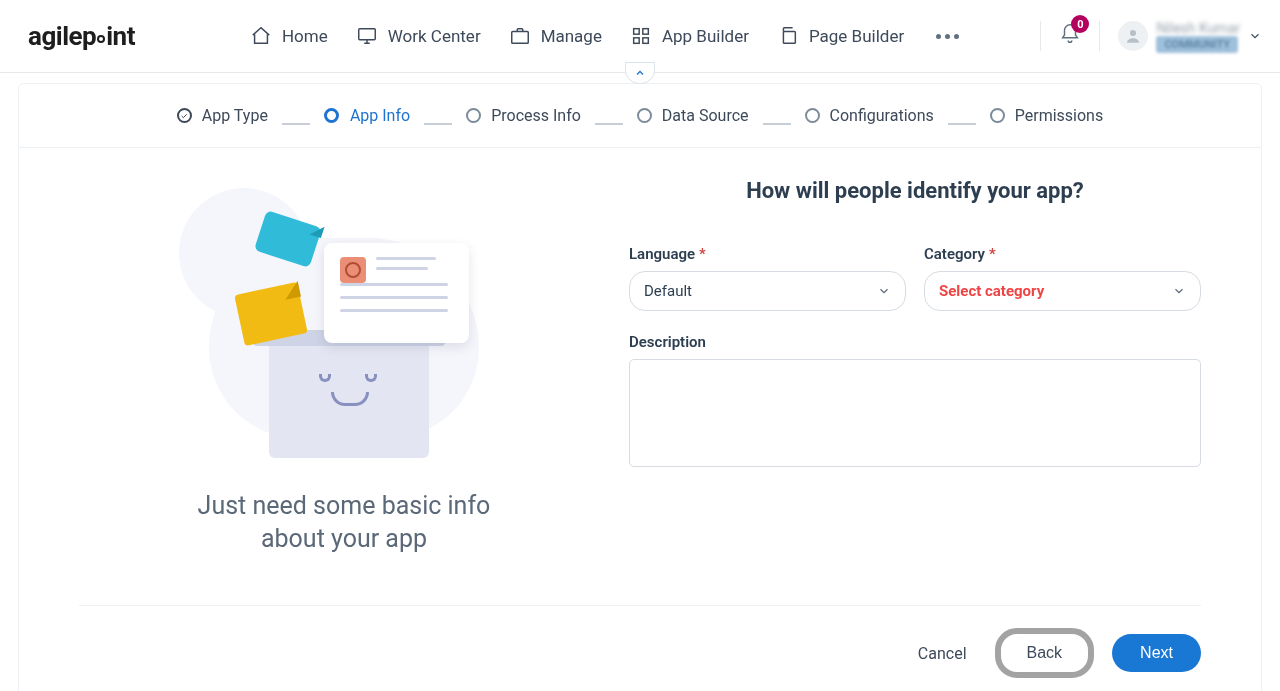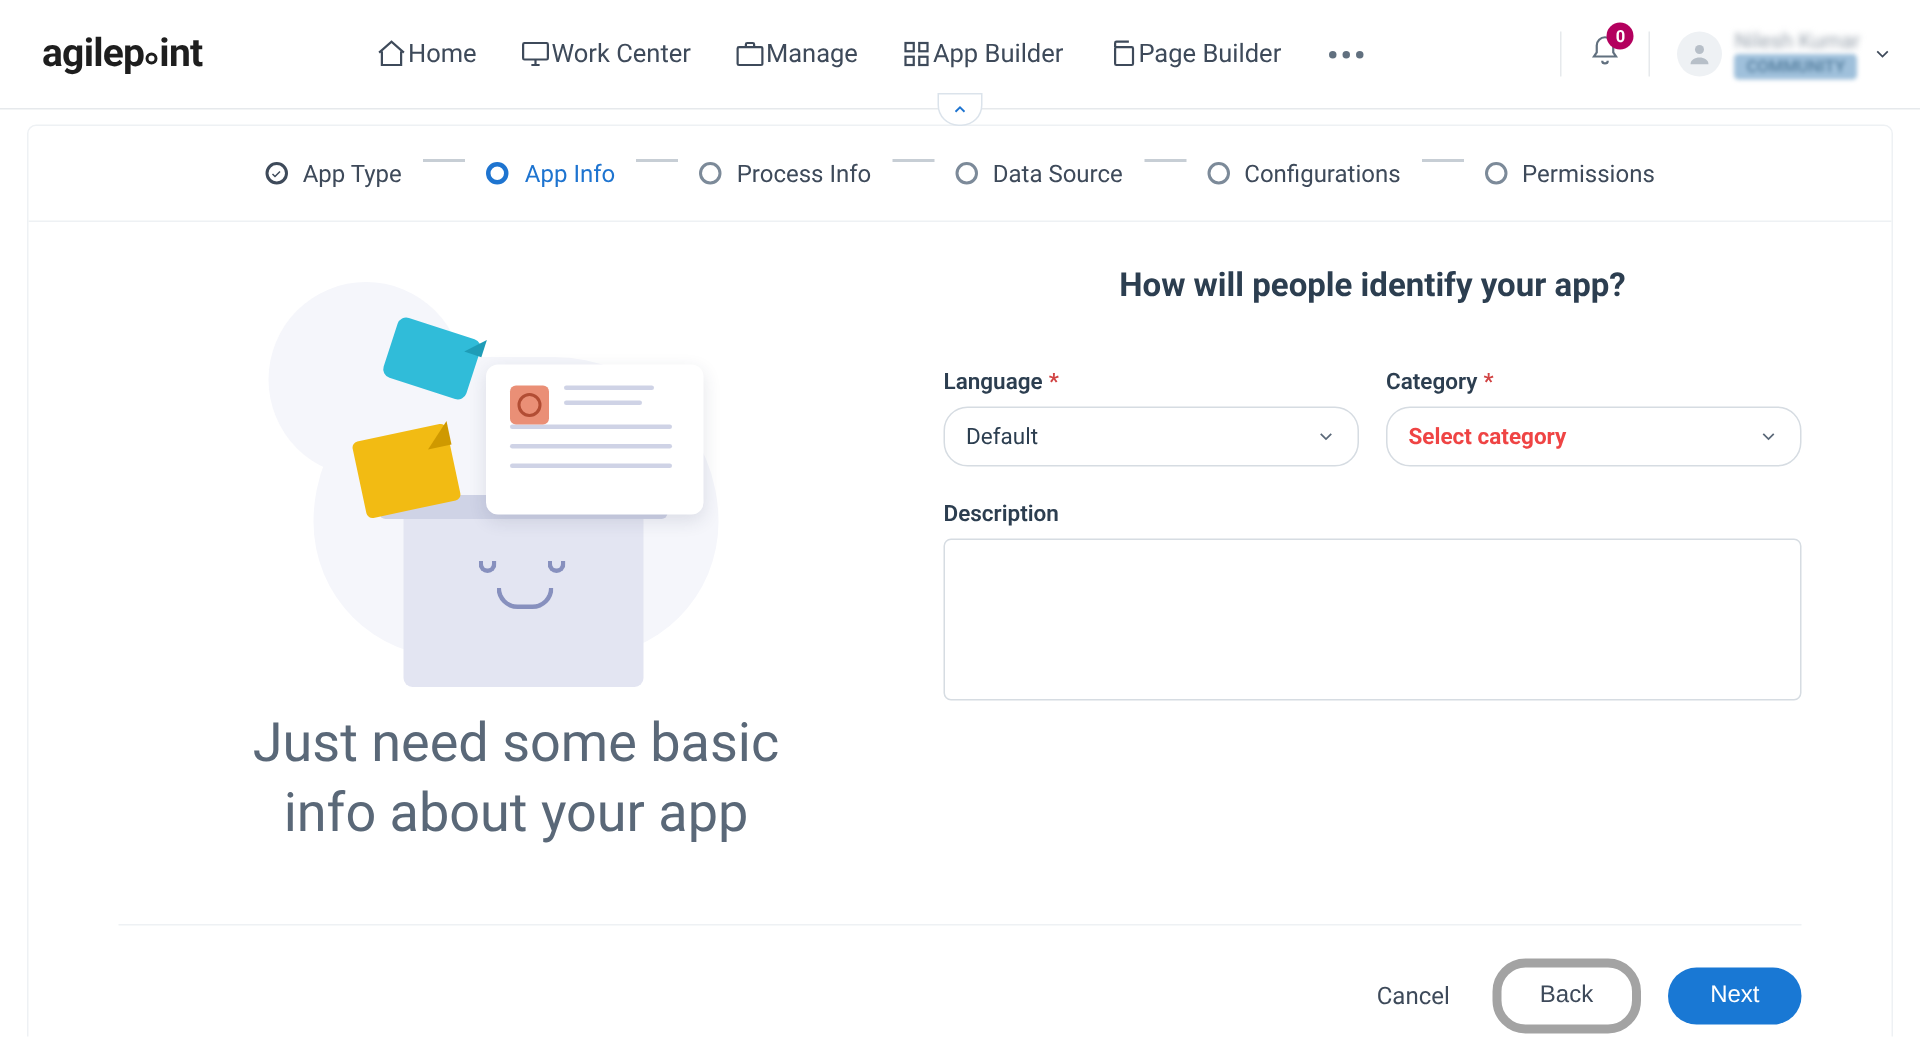--- a/index.html
+++ b/index.html
@@ -3,21 +3,21 @@
 <meta charset="utf-8">
 <style>
   * { box-sizing: border-box; margin: 0; padding: 0; }
   body { font-family: -apple-system, BlinkMacSystemFont, "Segoe UI", Roboto, Arial, sans-serif; background: #fff; color: #2c3e50; width: 1280px; height: 691px; overflow: hidden; }
 
   
   .topbar { display: flex; align-items: center; height: 73px; padding: 0 18px 0 28px; border-bottom: 1px solid #e6e9ec; }
   .logo { font-weight: 700; font-size: 26px; letter-spacing: -0.5px; color: #1e1e1e; display: flex; align-items: center; }
   .logo .dot { display:inline-block; width:8px; height:8px; border:2.5px solid #1e1e1e; border-radius:50%; margin: 0 1px; position:relative; top:3px;}
   .nav { display: flex; align-items: center; gap: 28px; margin-left: 115px; }
-  .nav-item { display: flex; align-items: center; font-size: 17px; color: #3e4a5a; cursor: pointer; }
+  .nav-item { display: flex; align-items: center; gap: 10px; font-size: 17px; color: #3e4a5a; cursor: pointer; }
   .nav-item svg { width: 22px; height: 22px; stroke: #3e4a5a; fill: none; stroke-width: 1.6; }
   .nav-more { display:flex; gap:4px; cursor:pointer; margin-left: 4px;}
   .nav-more span { width:5px; height:5px; background:#61707f; border-radius:50%; }
   .topbar-right { margin-left: auto; display:flex; align-items:center; gap: 18px; }
   .vsep { width:1px; height:30px; background:#e6e9ec; }
   .bell { position:relative; cursor:pointer; }
   .bell svg { width:22px; height:22px; stroke:#61707f; fill:none; stroke-width:1.6;}
   .badge { position:absolute; top:-8px; right:-8px; background:#b3005e; color:#fff; font-size:11px; font-weight:700; width:18px; height:18px; border-radius:9px; display:flex; align-items:center; justify-content:center; }
   .user-block { display:flex; align-items:center; gap:8px; cursor:pointer; }
   .avatar { width:30px; height:30px; border-radius:50%; background:#eef1f4; display:flex; align-items:center; justify-content:center; }
@@ -26,21 +26,21 @@
   .user-name { font-size:14px; color:#98a2ad; filter: blur(2px); user-select:none; }
   .user-badge { background:#9fc0db; color:#5a83a3; font-size:11px; padding:2px 8px; border-radius:3px; font-weight:600; filter: blur(1.5px);}
   .chev { width:14px; height:14px; stroke:#3e4a5a; fill:none; stroke-width:2;}
 
   
   .collapse-toggle { position:absolute; left:50%; top:62px; transform:translateX(-50%); width:30px; height:22px; border:1px solid #dbe3eb; border-radius: 0 0 14px 14px; background:#fff; display:flex; align-items:center; justify-content:center; cursor:pointer; z-index: 5;}
   .collapse-toggle svg { width:12px; height:12px; stroke:#1e74d0; fill:none; stroke-width:2.5; }
 
   
   .panel { margin: 10px 18px 0 18px; border:1px solid #eef1f4; border-radius: 6px; background:#fff; }
-  .stepper { display:flex; align-items:flex-start; justify-content:center; gap: 14px; padding: 22px 0 22px 0; border-bottom:1px solid #eef1f4; }
+  .stepper { display:flex; align-items:flex-end; justify-content:center; gap: 14px; padding: 22px 0 22px 0; border-bottom:1px solid #eef1f4; }
   .step { display:flex; align-items:center; gap:10px; font-size:16px; color:#3e4a5a; cursor:pointer; }
   .step.active { color:#1e74d0;gap:11px; }
   .step-circle { width:15px; height:15px; border:2px solid #7c8a99; border-radius:50%; display:flex; align-items:center; justify-content:center; }
   .step.done .step-circle { border-color:#3e4a5a; }
   .step.done .step-circle svg { width:8px; height:8px; stroke:#3e4a5a; fill:none; stroke-width:3;}
   .step.active .step-circle { border-color:#1e74d0; border-width:3px; }
   .step-sep { width:28px; height:2px; background:#c7ced5; }
 
   .body { display:flex; padding: 30px 60px 0 60px; }
 
@@ -58,21 +58,21 @@
   .card-ico:before { content:""; width:12px; height:12px; border:2px solid #b24d34; border-radius:50%;}
   .card-ico:after { content:""; position:absolute; }
   .card-line { height:3px; background:#cfd3e6; border-radius:2px; margin-bottom:7px; }
   .card-line.short { width: 60px; margin-left: 36px;}
   .card-line.short2 { width: 52px; margin-left: 36px;}
   .card-line.long { width: 108px; clear:both; margin-top: 10px;}
   .note1 { position:absolute; left:60px; top:30px; width:58px; height:42px; background:#30bcd9; border-radius:6px; transform:rotate(18deg);}
   .note1:before { content:""; position:absolute; right:-2px; top:-2px; border-left:12px solid transparent; border-bottom:12px solid #1e9cb7; }
   .note2 { position:absolute; left:40px; top:100px; width:64px; height:52px; background:#f2bb13; border-radius:4px; transform:rotate(-12deg);}
   .note2:before { content:""; position:absolute; right:-1px; top:-1px; border-left:16px solid transparent; border-bottom:16px solid #cf9900;}
-  .left-heading { text-align:center; font-size:36px; color:#5a6878; font-weight:400; line-height:1.3; margin-top:24px; max-width:360px;}
+  .left-heading { text-align:center; font-size:25px; color:#5a6878; font-weight:400; line-height:1.3; margin-top:42px; max-width:360px;}
 
   .right-col { flex:1; padding-left: 20px; }
   .form-title { font-size:22px; font-weight:700; color:#2c3e50; text-align:center; margin-bottom: 42px; }
   .field-label { font-size:15px; font-weight:600; color:#2c3e50; margin-bottom:8px; }
   .field-label .req { color:#d14343; margin-left:4px; }
   .field-row { display:flex; gap:18px; margin-bottom:22px;}
   .field { flex:1; display:flex; flex-direction:column; }
   .input, .select { height:40px; border:1px solid #d6dce2; border-radius:16px; padding:0 14px; font-size:15px; color:#2c3e50; background:#fff; }
   .select { display:flex; align-items:center; justify-content:space-between; cursor:pointer; }
   .select .placeholder { color:#ef4444;font-weight:bold; }

